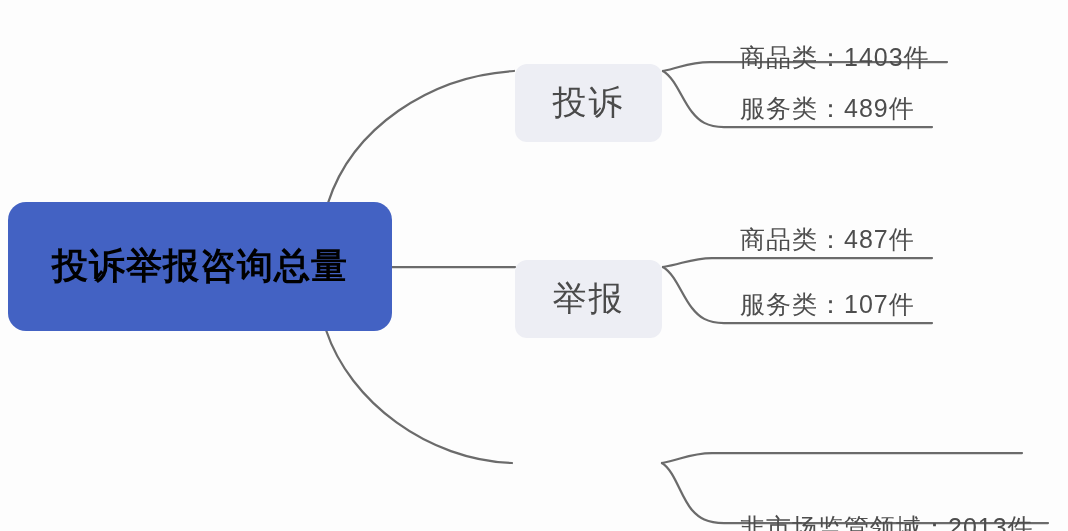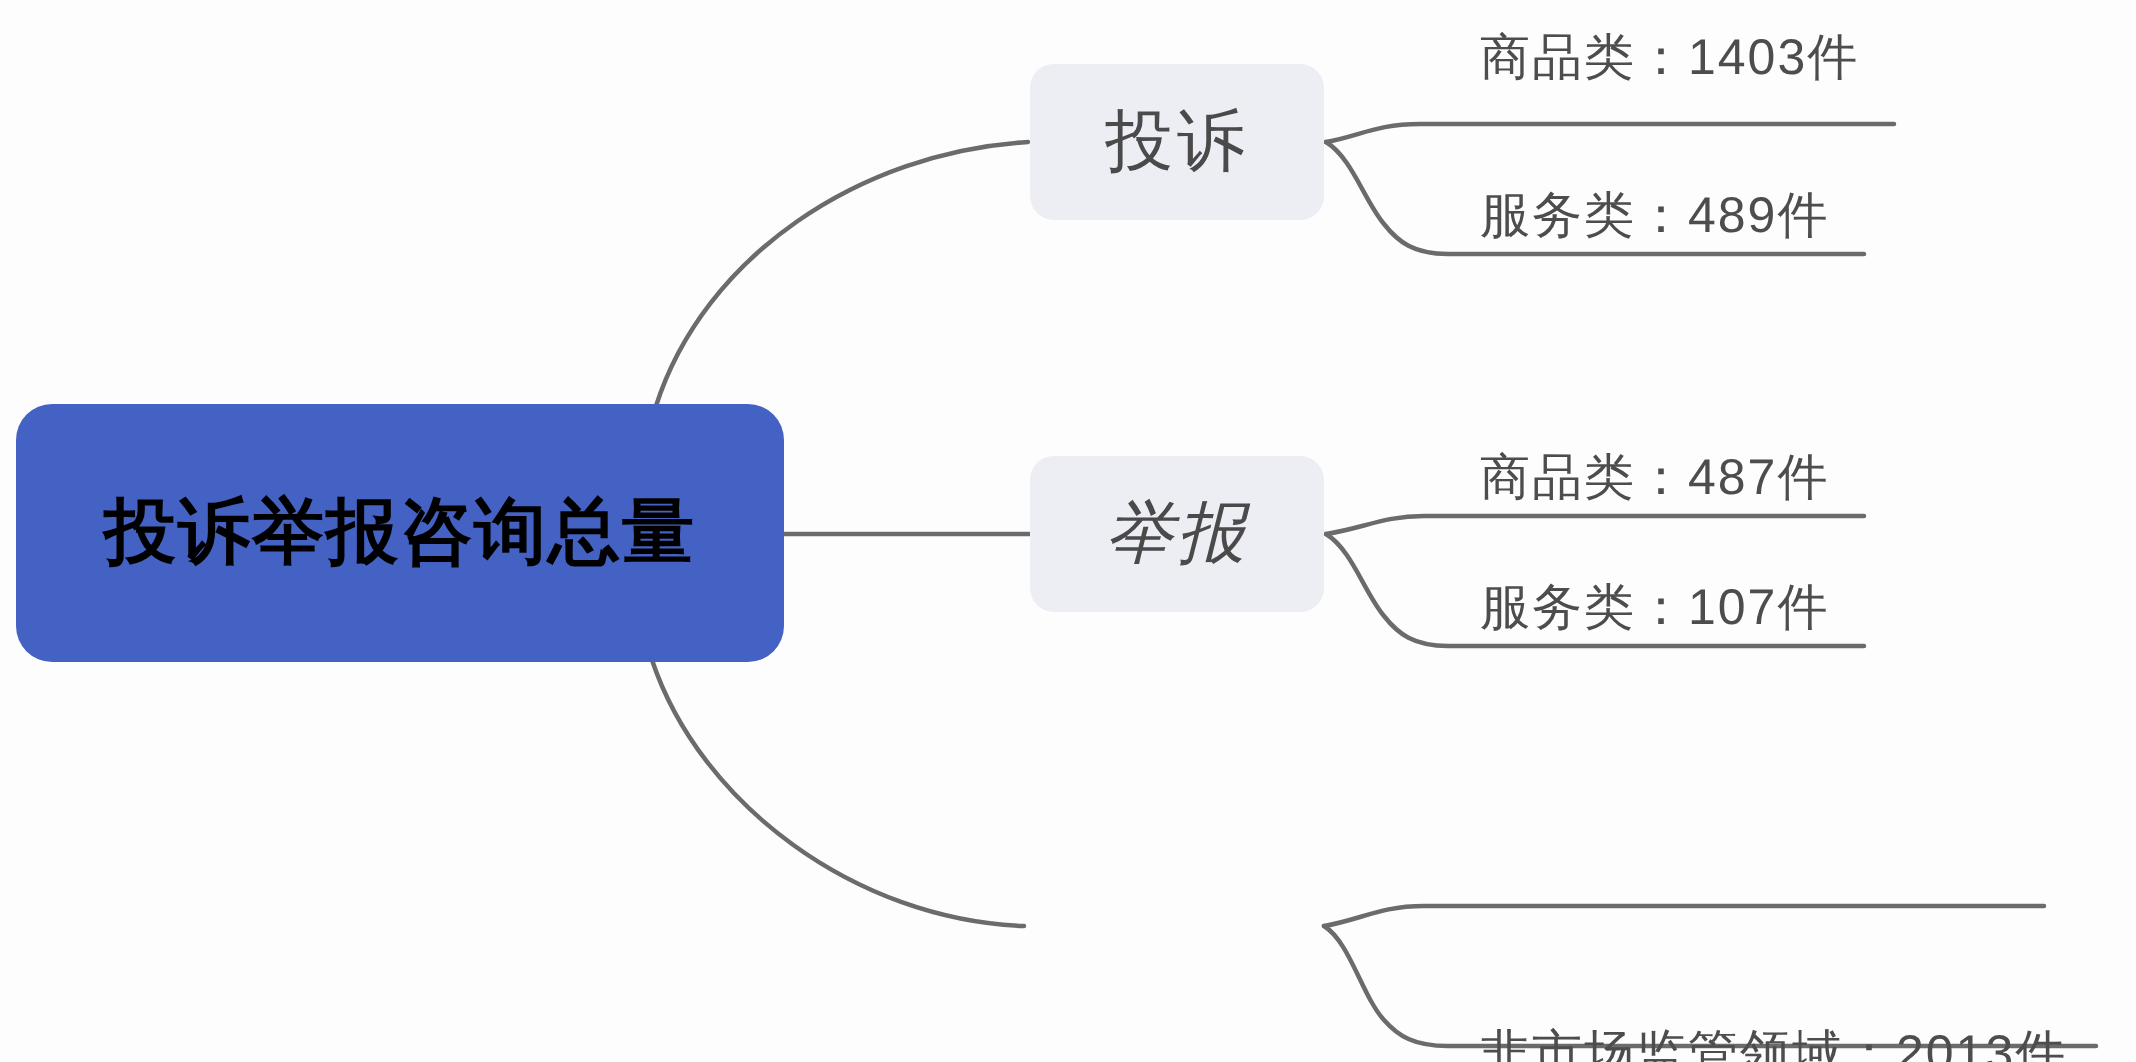--- a/index.html
+++ b/index.html
@@ -47,35 +47,36 @@
   }
   .branch-node {
     left: 515px;
     width: 147px; height: 78px;
     background: #edeef4;
     border-radius: 12px;
     color: #4a4a4a;
     font-size: 34px;
     font-weight: 500;
     letter-spacing: 2px;
+    margin-top: 32px;
   }
   .branch-1 { top: 32px; }
-  .branch-2 { top: 228px; font-style: italic; }
+  .branch-2 { top: 228px; }
   .branch-3 { top: 424px; }
   .leaf-label {
     position: absolute;
     left: 740px;
     height: 32px;
     line-height: 32px;
     color: #4d4d4d;
     font-size: 25px;
     white-space: nowrap;
     letter-spacing: 1px;
   }
-  .leaf-1 { top: 13px; }
+  .leaf-1 { top: 41px; }
   .leaf-2 { top: 92px; text-align: center; }
   .leaf-3 { top: 223px; }
   .leaf-4 { top: 288px; }
   .leaf-5 { top: 418px; }
   .leaf-6 { top: 511px; }
 </style>
 </head>
 <body>
 
 <div class="canvas">

